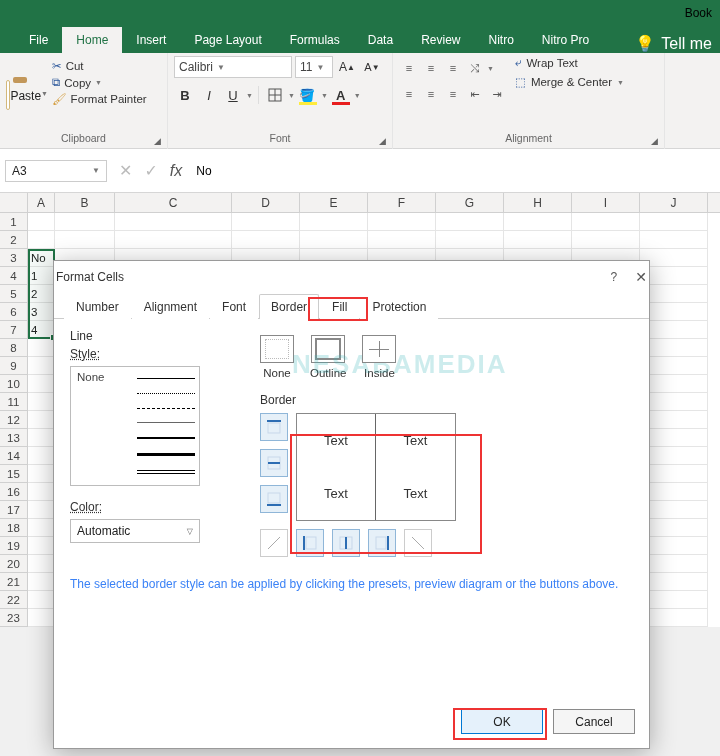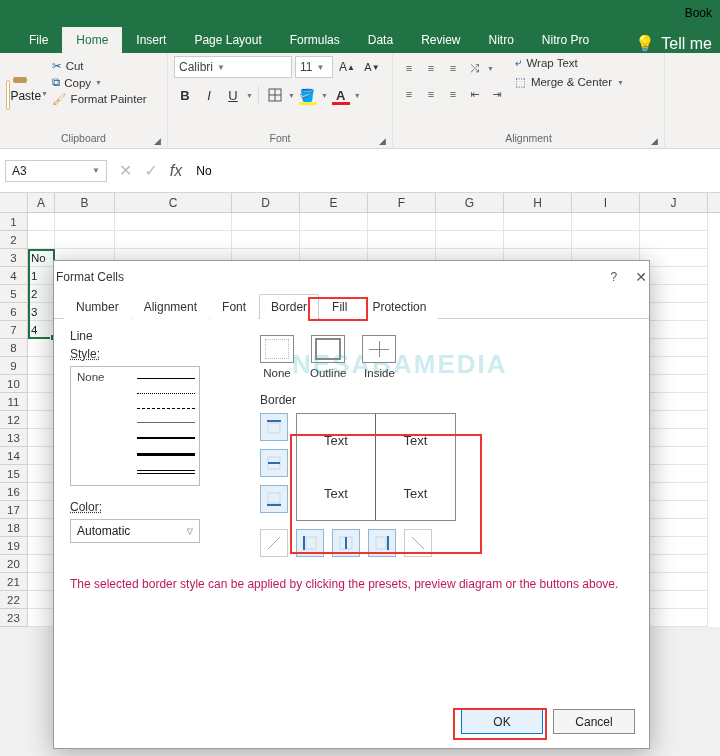--- a/index.html
+++ b/index.html
@@ -75,21 +75,21 @@
   .preset.inside .box:after{content:"";position:absolute;left:6px;right:6px;top:50%;border-top:1px solid #888;}
   .preset.inside .box:before{content:"";position:absolute;top:5px;bottom:5px;left:50%;border-left:1px solid #888;}
   .border-area{margin-top:6px;}
   .btoggle{width:28px;height:28px;border:1px solid #8fb6d8;background:#e6f0f8;display:flex;align-items:center;justify-content:center;cursor:pointer;}
   .btoggle.gray{border:1px solid #ccc;background:#fff;color:#888;}
   .preview{width:160px;height:108px;border:1px solid #888;display:grid;grid-template-columns:1fr 1fr;grid-template-rows:1fr 1fr;}
   .preview div{display:flex;align-items:center;justify-content:center;font-size:13px;color:#333;}
   .preview .c1{border-right:1px solid #666;border-bottom:0;}
   .preview .c2{border-bottom:0;}
   .preview .c3{border-right:1px solid #666;}
-  .desc{font-size:12px;color:#be185d;margin-top:18px;line-height:1.5;}
+  .desc{font-size:12px;color:#3b82f6;margin-top:18px;line-height:1.5;}
   .dlg-buttons{position:absolute;right:14px;bottom:14px;display:flex;gap:10px;}
   .dlg-btn{width:82px;height:25px;border:1px solid #8a8a8a;background:#f5f5f5;font-size:12px;display:flex;align-items:center;justify-content:center;cursor:pointer;}
   .dlg-btn.primary{border:1px solid #0078d4;background:#e5f1fb;}
   svg{display:block;}
   .watermark{position:absolute;left:238px;top:88px;font-size:26px;font-weight:600;letter-spacing:2px;color:rgba(56,180,185,0.25);pointer-events:none;user-select:none;}
 </style>
 </head>
 <body>
 
 <div class="titlebar">

